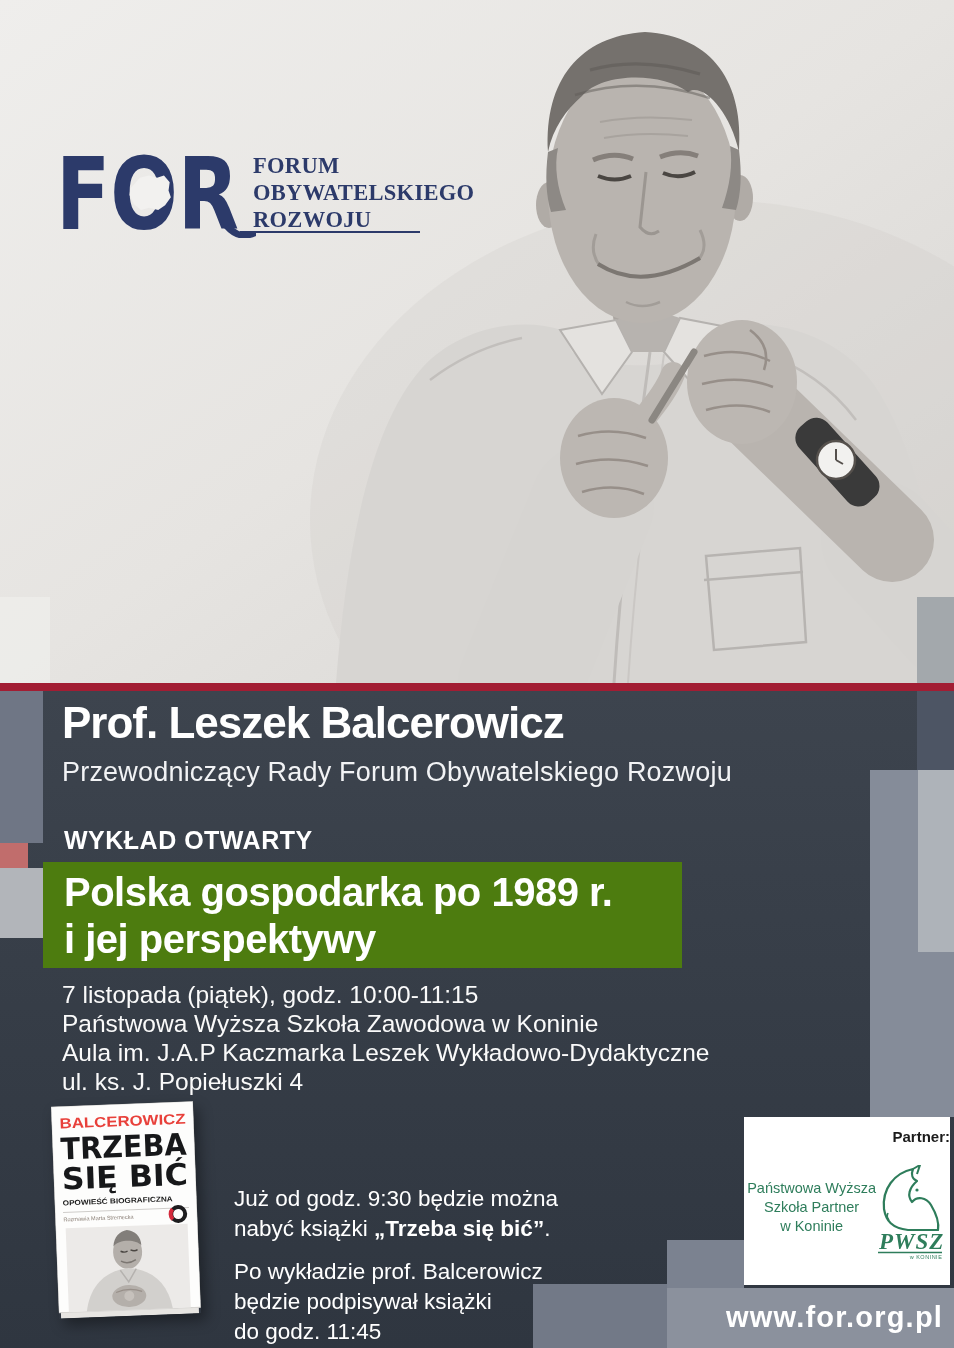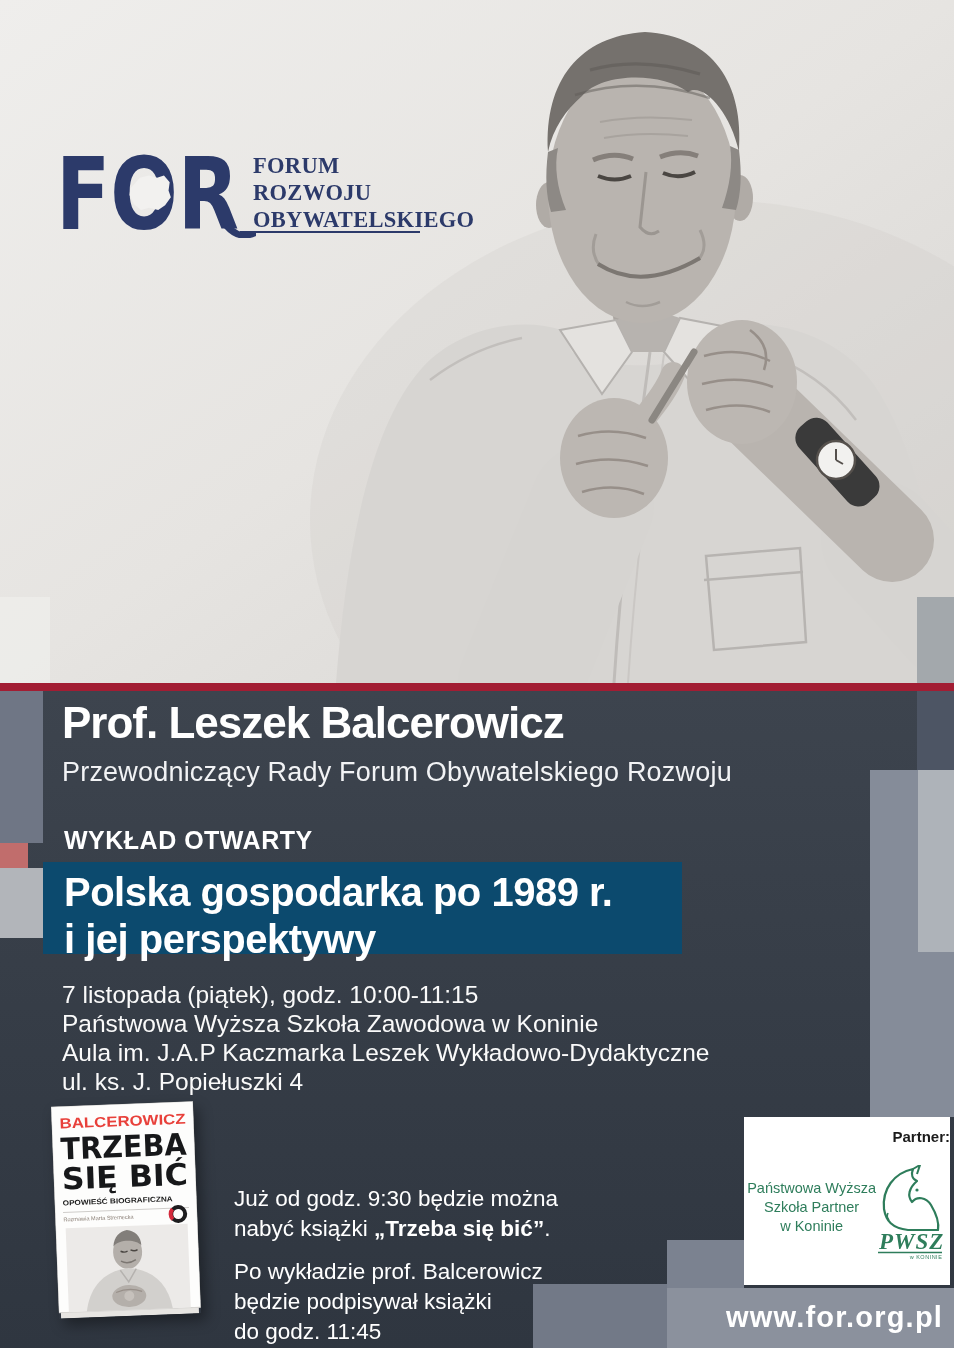--- a/index.html
+++ b/index.html
@@ -33,21 +33,21 @@
   .d7{left:870px;top:770px;width:84px;height:347px;background:#858c99;}
   .d8{left:918px;top:770px;width:36px;height:182px;background:#aeb3b9;}
   .d9{left:533px;top:1284px;width:134px;height:64px;background:#727987;}
   .d10{left:667px;top:1240px;width:77px;height:48px;background:#7b8290;}
   
   .speaker-name{left:62px;top:698px;width:800px;color:#ffffff;
     font-size:44px;font-weight:800;letter-spacing:-1px;}
   .speaker-role{left:62px;top:757px;width:820px;color:#f2f3f5;
     font-size:27px;font-weight:400;letter-spacing:.2px;}
   .kicker{left:64px;top:826px;color:#ffffff;font-size:25px;font-weight:600;letter-spacing:.5px;}
-  .red-box{left:43px;top:862px;width:639px;height:92px;background:#0c4a6e;}
+  .red-box{left:43px;top:862px;width:639px;height:106px;background:#4d7c0f;}
   .red-box-inner{position:absolute;left:21px;top:7px;color:#ffffff;
     font-size:40px;font-weight:800;line-height:47px;letter-spacing:-.5px;}
   .details{left:62px;top:980px;color:#fafafa;font-size:24.5px;font-weight:500;line-height:29px;}
   
   .book{left:55px;top:1104px;width:142px;height:212px;transform:rotate(-2.2deg);
     transform-origin:50% 50%;box-shadow:5px 7px 14px rgba(0,0,0,.38);}
   
   .promo{left:218px;top:1184px;color:#ffffff;font-size:22.5px;line-height:30px;font-weight:400;margin-left:16px;}
   .promo .gap{height:13px;}
   .promo b{font-weight:800;}
@@ -146,22 +146,22 @@
     <div class="abs for-logo">
       <svg width="200" height="88" viewBox="0 0 200 88">
         <text x="0" y="79" textLength="183" lengthAdjust="spacingAndGlyphs" font-family="DejaVu Sans, Liberation Sans, sans-serif" font-weight="800" font-size="100" fill="#2c3a6a">FOR</text>
         <path d="M168,78 Q182,94 200,86 L200,82 Q184,86 174,74 Z" fill="#2c3a6a"></path>
         <g transform="translate(70,22) scale(1.15)">
           <path d="M6,12 L12,5 L20,3 L27,5 L33,3 L38,9 L37,16 L39,22 L34,29 L28,33 L20,31 L13,33 L7,28 L3,20 L4,14 Z" fill="#f2f1ef"></path>
         </g>
       </svg>
       <div class="for-name">
         <div>FORUM</div>
+        <div>OBYWATELSKIEGO</div>
         <div>ROZWOJU</div>
-        <div>OBYWATELSKIEGO</div>
       </div>
       <div class="for-rule"></div>
     </div>
 
     <div class="abs d1"></div>
     <div class="abs d2"></div>
   </div>
 
   <div class="abs red-stripe"></div>
   <div class="abs dark-section"></div>

